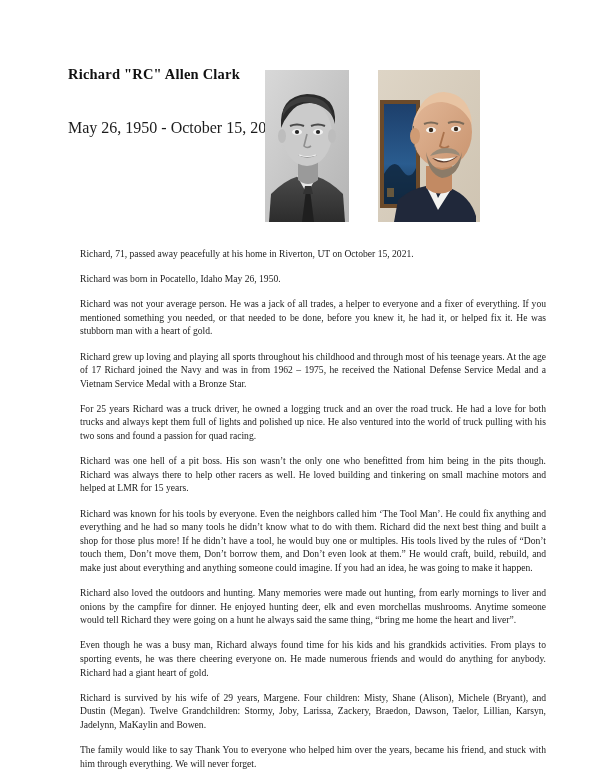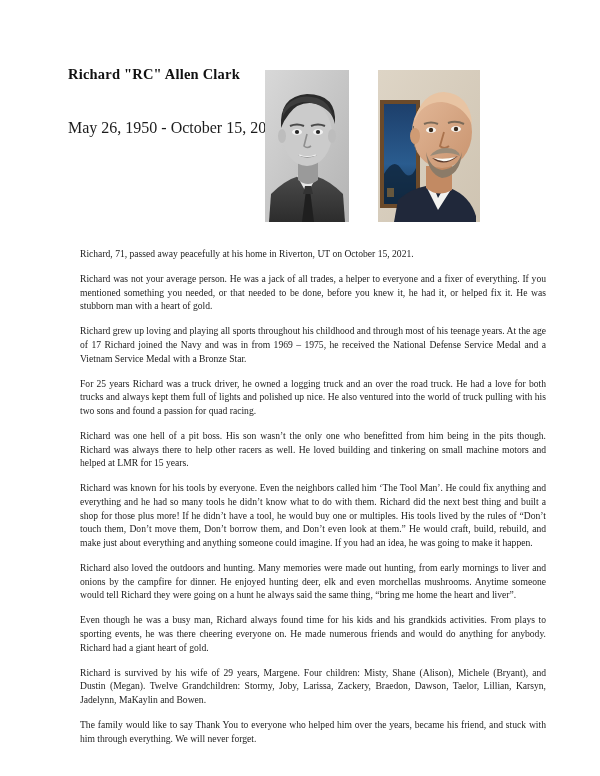--- a/index.html
+++ b/index.html
@@ -206,22 +206,23 @@
 
         <path d="M54 88 Q66 98 80 86 Q66 92 54 88 Z" fill="#5a3a2c"></path>
         <path d="M56 88 Q66 95 78 87 Q66 90 56 88 Z" fill="#fbfbf7"></path>
       </svg>
     </div>
 
   </div>
 
   <div class="body-text">
     <p class="obit-paragraph">Richard, 71, passed away peacefully at his home in Riverton, UT on October 15, 2021.</p>
+    <p class="obit-paragraph">Richard was born in Pocatello, Idaho May 26, 1950.</p>
     <p class="obit-paragraph">Richard was not your average person. He was a jack of all trades, a helper to everyone and a fixer of everything. If you mentioned something you needed, or that needed to be done, before you knew it, he had it, or helped fix it. He was stubborn man with a heart of gold.</p>
-    <p class="obit-paragraph">Richard grew up loving and playing all sports throughout his childhood and through most of his teenage years. At the age of 17 Richard joined the Navy and was in from 1969 – 1975, he received the National Defense Service Medal and a Vietnam Service Medal with a Bronze Star.</p>
+    <p class="obit-paragraph">Richard grew up loving and playing all sports throughout his childhood and through most of his teenage years. At the age of 17 Richard joined the Navy and was in from 1962 – 1975, he received the National Defense Service Medal and a Vietnam Service Medal with a Bronze Star.</p>
     <p class="obit-paragraph">For 25 years Richard was a truck driver, he owned a logging truck and an over the road truck. He had a love for both trucks and always kept them full of lights and polished up nice. He also ventured into the world of truck pulling with his two sons and found a passion for quad racing.</p>
     <p class="obit-paragraph">Richard was one hell of a pit boss. His son wasn’t the only one who benefitted from him being in the pits though. Richard was always there to help other racers as well. He loved building and tinkering on small machine motors and helped at LMR for 15 years.</p>
     <p class="obit-paragraph">Richard was known for his tools by everyone. Even the neighbors called him ‘The Tool Man’. He could fix anything and everything and he had so many tools he didn’t know what to do with them. Richard did the next best thing and built a shop for those plus more! If he didn’t have a tool, he would buy one or multiples. His tools lived by the rules of “Don’t touch them, Don’t move them, Don’t borrow them, and Don’t even look at them.” He would craft, build, rebuild, and make just about everything and anything someone could imagine. If you had an idea, he was going to make it happen.</p>
     <p class="obit-paragraph">Richard also loved the outdoors and hunting. Many memories were made out hunting, from early mornings to liver and onions by the campfire for dinner. He enjoyed hunting deer, elk and even morchellas mushrooms. Anytime someone would tell Richard they were going on a hunt he always said the same thing, “bring me home the heart and liver”.</p>
     <p class="obit-paragraph">Even though he was a busy man, Richard always found time for his kids and his grandkids activities. From plays to sporting events, he was there cheering everyone on. He made numerous friends and would do anything for anybody. Richard had a giant heart of gold.</p>
     <p class="obit-paragraph">Richard is survived by his wife of 29 years, Margene. Four children: Misty, Shane (Alison), Michele (Bryant), and Dustin (Megan). Twelve Grandchildren: Stormy, Joby, Larissa, Zackery, Braedon, Dawson, Taelor, Lillian, Karsyn, Jadelynn, MaKaylin and Bowen.</p>
     <p class="obit-paragraph">The family would like to say Thank You to everyone who helped him over the years, became his friend, and stuck with him through everything. We will never forget.</p>
   </div>
 
 </div>

